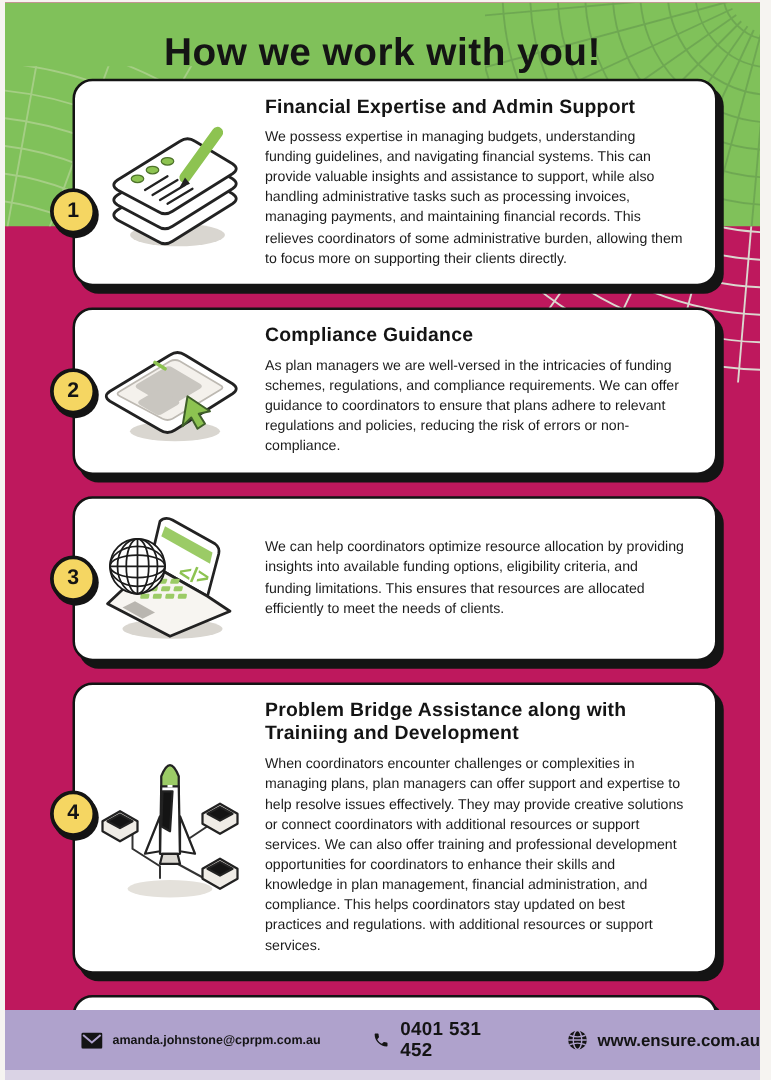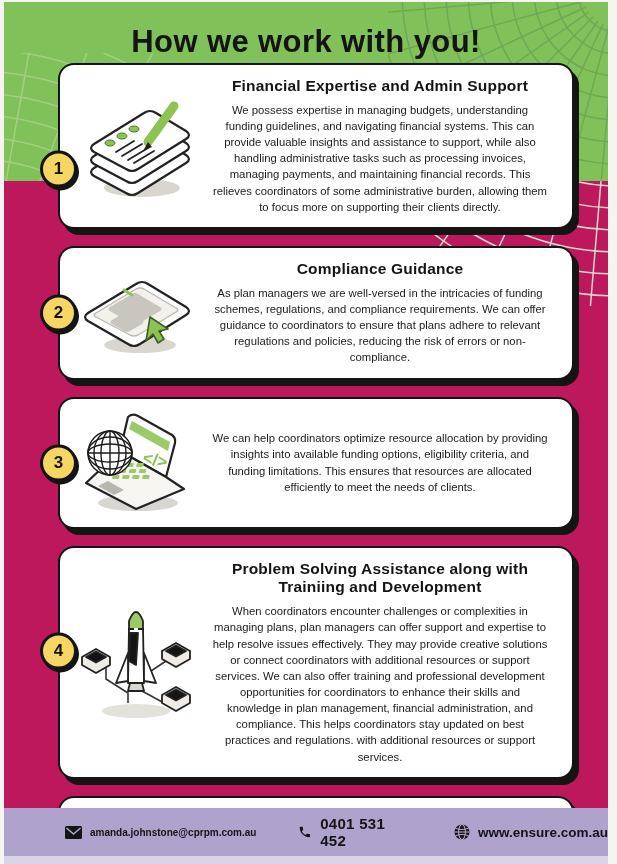--- a/index.html
+++ b/index.html
@@ -54,21 +54,21 @@
     box-shadow:2px 3px 0 #141414;
     display:flex; align-items:center; justify-content:center;
     font-size:17px; font-weight:700; color:#141414; z-index:4;
   }
   .card-1 .badge { top:64%; }
   .card-4 .badge { top:45%; }
   .icon-zone {
     width:152px; flex-shrink:0; display:flex;
     align-items:center; justify-content:center;
   }
-  .text-zone { flex:1; padding-right:6px;text-align:center; }
+  .text-zone { flex:1; padding-right:6px; }
   .card-title {
     font-size:15.5px; font-weight:700; color:#141414;
     letter-spacing:.2px; line-height:1.22; margin-bottom:6px;
   }
   .card-body {
     font-size:11.3px; line-height:1.43; color:#1b1b1b; font-weight:400;
   }
   
   .footer {
     position:absolute; left:0; right:0; bottom:0; height:48px;
@@ -268,21 +268,21 @@
             <path d="M57,30 L71,30 L72,84 L56,84 Z" fill="#FFFFFF"></path>
             <path d="M58,34 L66,34 L64,66 L57,62 Z" fill="#141414"></path>
             <path d="M56,54 L44,84 L56,82 Z" fill="#FFFFFF"></path>
             <path d="M72,54 L84,84 L72,82 Z" fill="#FFFFFF"></path>
             <path d="M58,84 L70,84 L72,92 L56,92 Z" fill="#DBD8D2"></path>
           </g>
           <line x1="62" y1="30" x2="66" y2="30" stroke="#fff" stroke-width="2"></line>
         </svg>
       </div>
       <div class="text-zone">
-        <div class="card-title">Problem Solving Assistance along with Trainiing and Development</div>
+        <div class="card-title">Problem Bridge Assistance along with Trainiing and Development</div>
         <div class="card-body">When coordinators encounter challenges or complexities in managing plans, plan managers can offer support and expertise to help resolve issues effectively. They may provide creative solutions or connect coordinators with additional resources or support services. We can also offer training and professional development opportunities for coordinators to enhance their skills and knowledge in plan management, financial administration, and compliance. This helps coordinators stay updated on best practices and regulations. with additional resources or support services.</div>
       </div>
     </div>
 
     <div class="card card-5">
       <div class="badge">5</div>
       <div class="icon-zone">
         <svg width="128" height="100" viewBox="0 0 128 100">
           <ellipse cx="74" cy="88" rx="36" ry="7" fill="#D9D6D0"></ellipse>
 

